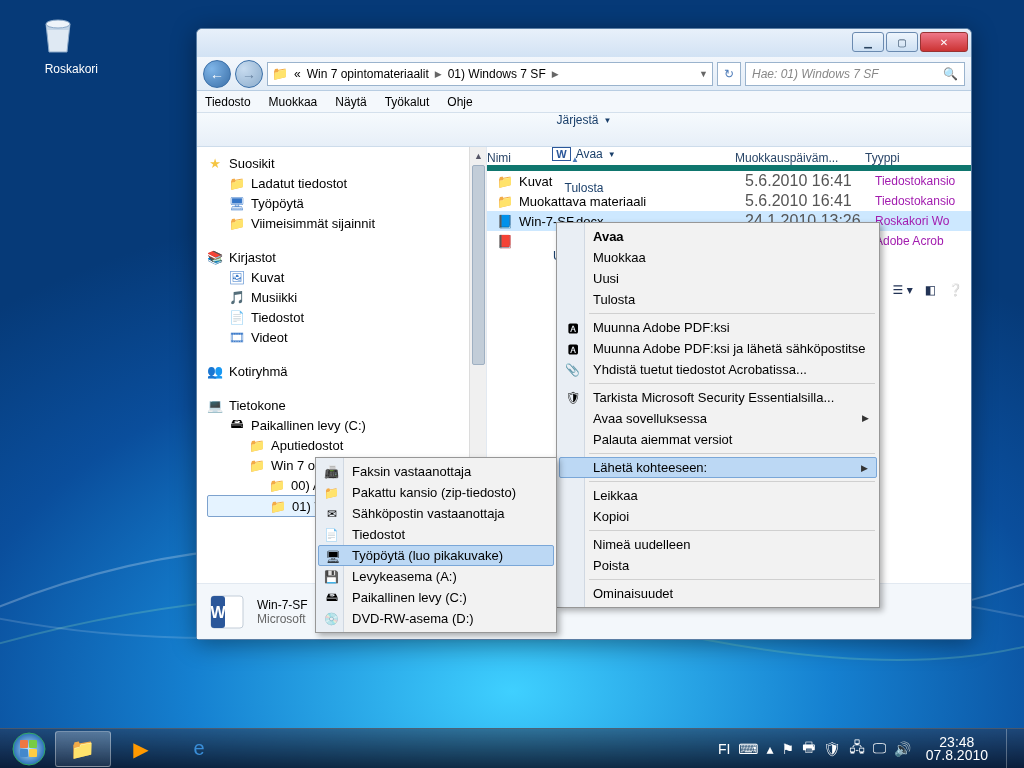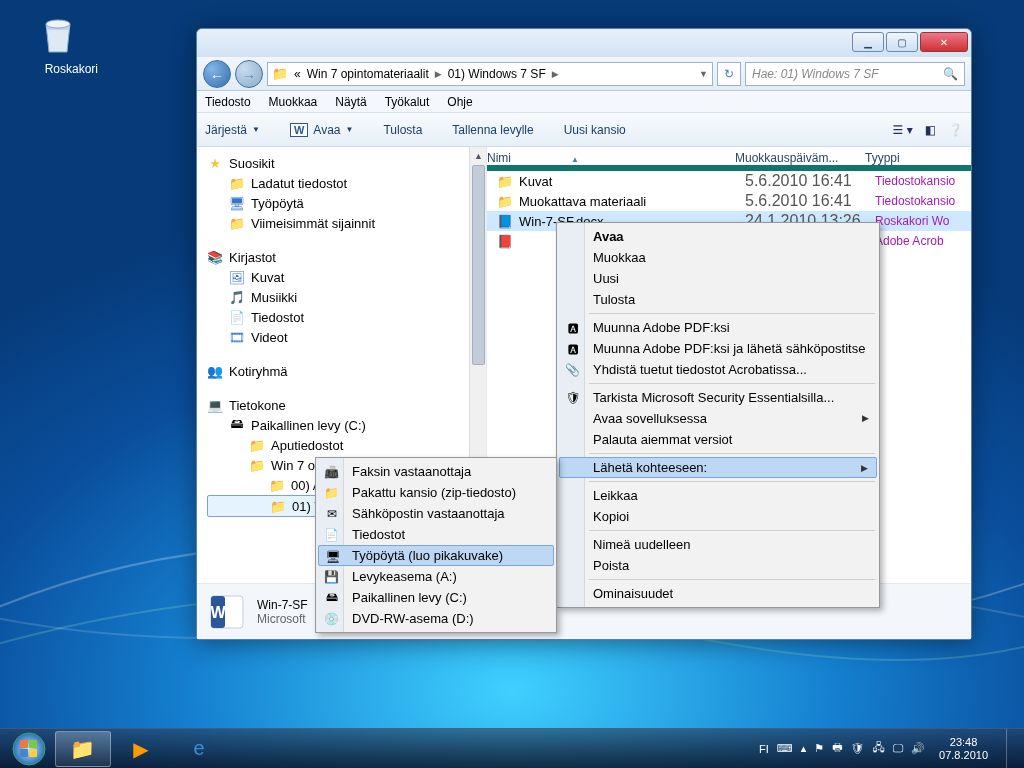--- a/index.html
+++ b/index.html
@@ -25,21 +25,21 @@
 .navbar { height: 34px; background: linear-gradient(#f3f7fc,#e2ecf7); display:flex; align-items:center; padding:0 6px; gap:4px; border-bottom:1px solid #b8cde2;}
 .navbtn { width:28px; height:28px; border-radius:14px; background:radial-gradient(circle at 30% 30%,#7fb5e8,#3a6fa8); border:1px solid #3a6fa8; display:flex; align-items:center; justify-content:center; color:#fff; font-size:14px;}
 .navbtn.fwd { background:radial-gradient(circle at 30% 30%,#c8dcf0,#8aabcb); color:#6984a2;}
 .address { flex:1; height:24px; border:1px solid #9ab3cd; background:#fff; display:flex; align-items:center; font-size:12px; padding:0 4px; gap:6px;}
 .address .seg { color:#000; }
 .address .arrow { color:#666; font-size:9px; }
 .searchbox { width:220px; height:24px; border:1px solid #9ab3cd; background:#fff; display:flex; align-items:center; padding:0 6px; font-size:12px; color:#888; font-style:italic;}
 .searchbox .magnify{ margin-left:auto; color:#4d7bb8; font-style:normal;}
 .refresh { width:24px; height:24px; border:1px solid #9ab3cd; background:#fff; display:flex; align-items:center; justify-content:center; color:#4d7bb8; font-size:12px;}
 .menubar { height:22px; background:#f4f8fc; border-bottom:1px solid #d4e0ec; display:flex; align-items:center; padding:0 8px; gap:18px; font-size:12px;}
-.toolbar { height:34px; background:linear-gradient(#f6fafd,#e7eff8); border-bottom:1px solid #cddceb; display:flex; align-items:center; padding:0 8px; gap:30px; font-size:12px; color:#1a3f6a;}
+.toolbar { height:34px; background:linear-gradient(#f6fafd,#e7eff8); border-bottom:1px solid #cddceb; display:flex; align-items:center; padding:0 8px; gap:20px; font-size:12px; color:#1a3f6a;flex-direction:column;}
 .toolbar .item{ display:flex; align-items:center; gap:5px;}
 .toolbar .dd{ font-size:8px; color:#1a3f6a;}
 .toolbar .right{ margin-left:auto; display:flex; align-items:center; gap:12px; color:#235; }
 .body { flex:1; display:flex; min-height:0; }
 .nav { width:290px; border-right:1px solid #e2e9f1; padding:6px 0 6px 10px; font-size:13px; overflow:hidden; position:relative;}
 .nav .group { margin-bottom:14px;}
 .nav .head { display:flex; align-items:center; gap:6px; padding:2px 0;}
 .nav .child { display:flex; align-items:center; gap:6px; padding:2px 0 2px 22px;}
 .nav .child2 { padding-left:42px;}
 .nav .child3 { padding-left:62px;}
@@ -65,21 +65,21 @@
 .ctx .it.hover{ background:#bcd8f4; border:1px solid #7aa7d8; border-radius:2px; padding:2px 29px 2px 33px;}
 .ctx .sep{ height:1px; background:#d0d0d0; margin:3px 2px 3px 30px;}
 .ctx .sub{ position:absolute; right:8px; top:5px; font-size:9px; color:#333;}
 .ctx .lico{ position:absolute; left:5px; top:2px; width:18px; height:18px; display:flex; align-items:center; justify-content:center; font-size:12px;}
 #ctx-main{ left:556px; top:222px; width:324px;}
 #ctx-sub{ left:315px; top:457px; width:242px;}
 .taskbar{ position:absolute; left:0; bottom:0; width:100%; height:40px; background:linear-gradient(rgba(40,60,90,.6),rgba(10,20,40,.85)); border-top:1px solid rgba(255,255,255,.25); display:flex; align-items:center; padding:0 4px;}
 .start { width:50px; height:36px; border-radius:20px; display:flex; align-items:center; justify-content:center; }
 .tb-btn{ width:56px; height:36px; border-radius:3px; display:flex; align-items:center; justify-content:center; margin:0 1px;}
 .tb-btn.active{ background:linear-gradient(rgba(255,255,255,.25),rgba(255,255,255,.08)); border:1px solid rgba(255,255,255,.35);}
-.tray{ margin-left:auto; display:flex; align-items:center; gap:8px; color:#fff; font-size:11px; padding-right:2px;}
+.tray{ margin-left:auto; display:flex; align-items:center; gap:8px; color:#fff; font-size:14px; padding-right:2px;}
 .tray .clock{ text-align:center; line-height:13px; padding:0 6px;}
 .tray .showdesk{ width:12px; height:40px; border-left:1px solid rgba(255,255,255,.3); margin-left:4px;}
 .ico{ display:inline-flex; width:16px; height:16px; align-items:center; justify-content:center; font-size:13px;}
 .fico-folder{ color:#e8b64a;} .fico-star{ color:#f5c542;} .fico-blue{ color:#3576c8;}
 </style>
 </head>
 <body>
 
 <div class="wisp"><svg viewBox="0 0 1200 300">
       <path d="M0 220 Q 300 80 600 180 T 1200 120" stroke="rgba(255,255,255,.25)" stroke-width="2" fill="none"></path>

